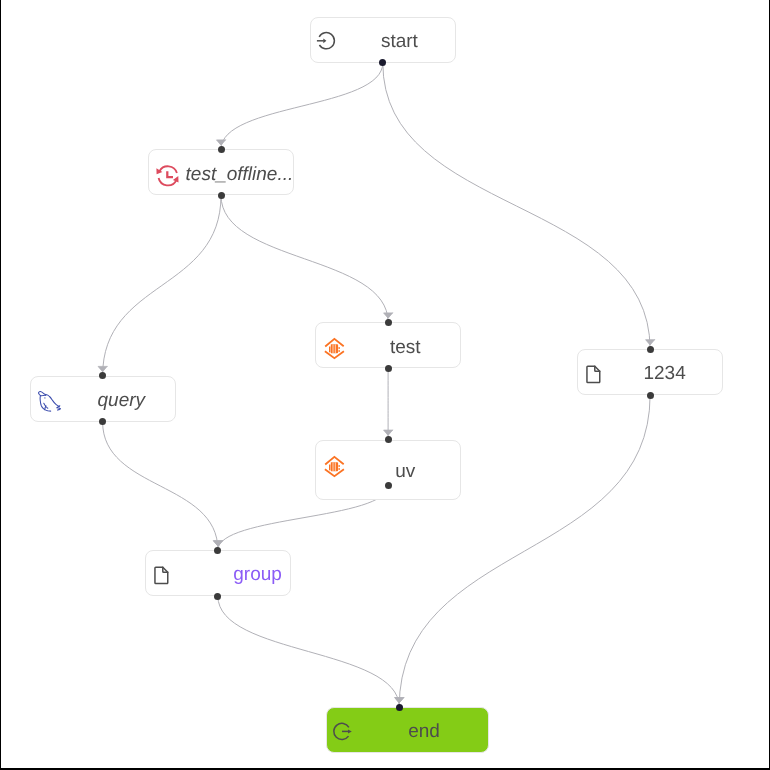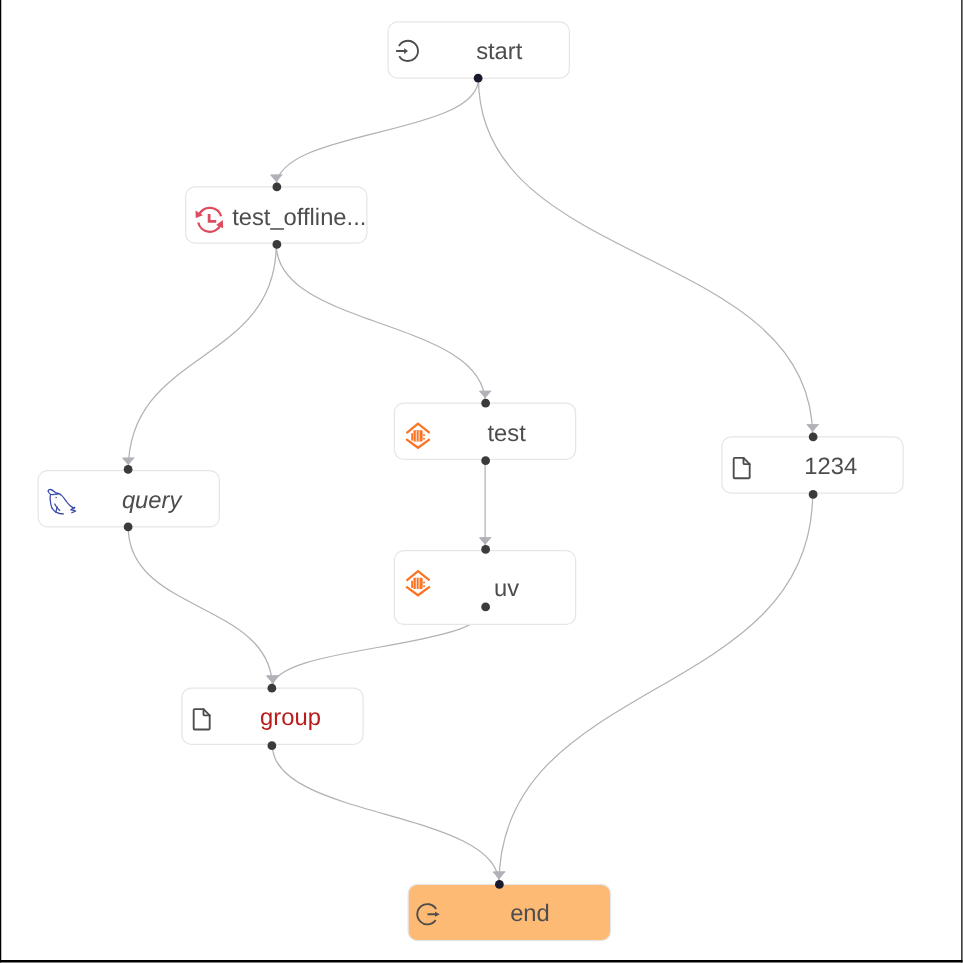--- a/index.html
+++ b/index.html
@@ -57,21 +57,21 @@
         </span>
       </div>
       <div class="node" style="left: 148px; top: 149.3px; width: 146px; height: 46px; background: rgb(255, 255, 255); border-color: rgb(230, 230, 230);">
         <span class="ico"><svg viewBox="0 0 48 48" width="48" height="48" xmlns="http://www.w3.org/2000/svg" fill="none" stroke="#dd4b5e" stroke-width="1.85" stroke-linecap="butt" stroke-linejoin="miter">
             <path d="M10.5 21.2A9.5 9.5 0 0 1 27.9 23.0"></path>
             <path d="M27.4 30.1A9.5 9.5 0 0 1 9.6 28.0"></path>
             <path d="M7.4 18.3 13.4 22.1 7.6 24.3z" fill="#dd4b5e" stroke="none"></path>
             <path d="M29.3 25.9 29.5 32.6 23.9 30.0z" fill="#dd4b5e" stroke="none"></path>
             <path d="M18.3 21.2v5.9h5.7" stroke-width="2.25" stroke-linecap="butt" stroke-linejoin="miter"></path>
           </svg></span>
-        <span class="lbl" style="left: 44.8px; color: rgb(77, 77, 77);">
+        <span class="lbl" style="left: 44.8px; color: rgb(77, 77, 77); font-style: italic;">
           <span>test_offline...</span>
         </span>
       </div>
       <div class="node" style="left: 315.1px; top: 322.3px; width: 146px; height: 46px; background: rgb(255, 255, 255); border-color: rgb(230, 230, 230);">
         <span class="ico"><svg viewBox="0 0 48 48" width="48" height="48" xmlns="http://www.w3.org/2000/svg" fill="none" stroke="#fb7323" stroke-width="1.8" stroke-linecap="butt" stroke-linejoin="miter">
             <path d="M9.2 23.5 18.4 15.9 27.7 23.3"></path>
             <path d="M8.9 28.3 18.4 35.2 27.9 28.3"></path>
             <path d="M14.8 21.2h6.4a.9.9 0 0 1 .9.9v7.2a.9.9 0 0 1-.9.9h-6.4z" fill="#fb7323" stroke="none"></path>
             <path d="M17.0 21.4v8.8M19.3 21.4v8.8" stroke="#ffffff" stroke-width="0.7"></path>
             <path d="M13.7 23.5v5.8" stroke-width="1.45"></path>
@@ -115,25 +115,25 @@
           </svg></span>
         <span class="lbl" style="left: 42.4px; color: rgb(77, 77, 77);">
           <span>uv</span>
         </span>
       </div>
       <div class="node" style="left: 144.9px; top: 550.1px; width: 146px; height: 46px; background: rgb(255, 255, 255); border-color: rgb(230, 230, 230);">
         <span class="ico"><svg viewBox="0 0 48 48" width="48" height="48" xmlns="http://www.w3.org/2000/svg" fill="none" stroke="#4d4d4d" stroke-width="1.5" stroke-linecap="round" stroke-linejoin="round">
             <path d="M16.8 16.3H9.75a.8.8 0 0 0-.8.8v14.7c0 .44.36.8.8.8h11.2a.8.8 0 0 0 .8-.8V21.3z"></path>
             <path d="M16.8 16.3v4.2c0 .44.36.8.8.8h4.15"></path>
           </svg></span>
-        <span class="lbl" style="left: 37px; color: #b91c1c;">
+        <span class="lbl" style="left: 37px; color: #8b5cf6; justify-content: flex-end;">
           <span>group</span>
         </span>
       </div>
-      <div class="node" style="left: 326.2px; top: 707px; width: 163px; height: 46px; background: #fdba74; border-color: rgb(230, 230, 230); padding-left: 24px;">
+      <div class="node" style="left: 326.2px; top: 707px; width: 163px; height: 46px; background: #84cc16; border-color: rgb(230, 230, 230); padding-left: 24px;">
         <span class="ico"><svg viewBox="0 0 48 48" width="48" height="48" xmlns="http://www.w3.org/2000/svg" fill="none" stroke="#4d4d4d" stroke-width="1.5" stroke-linecap="butt" stroke-linejoin="round">
             <path d="M21.5 28.1A8.1 8.1 0 1 1 21.9 19.3"></path>
             <path d="M15.0 23.4h6.5"></path>
             <path d="M21.0 21.4 24.8 23.4 21.0 25.4z" fill="#4d4d4d" stroke="none"></path>
           </svg></span>
         <span class="lbl" style="left: 40.6px; color: rgb(77, 77, 77);">
           <span>end</span>
         </span>
       </div>
       <div class="handle" style="left: 382.8px; top: 62.9px; background: rgb(26, 26, 46);"></div>

